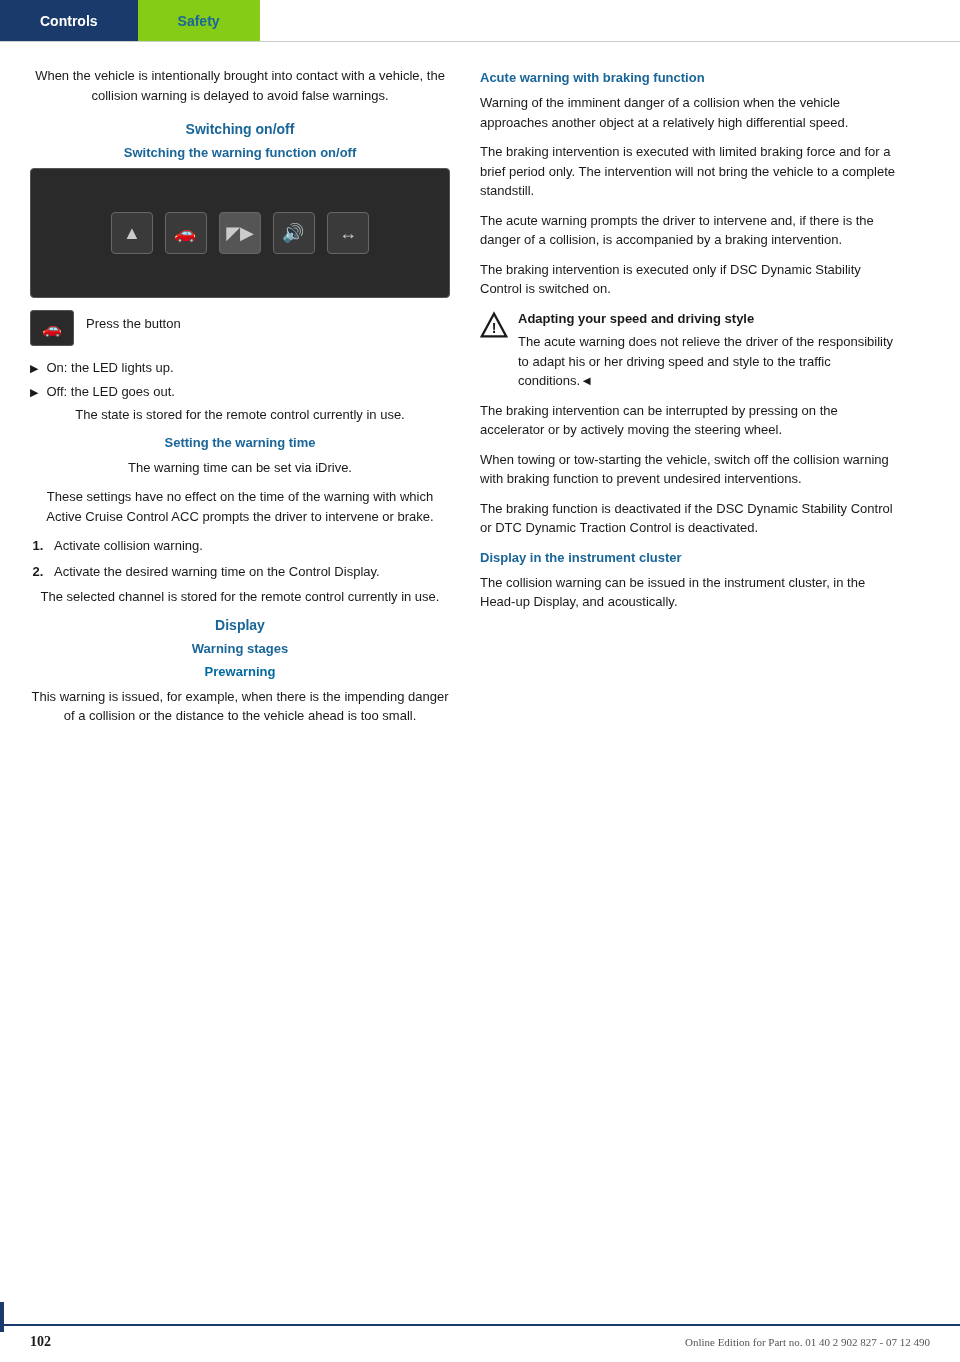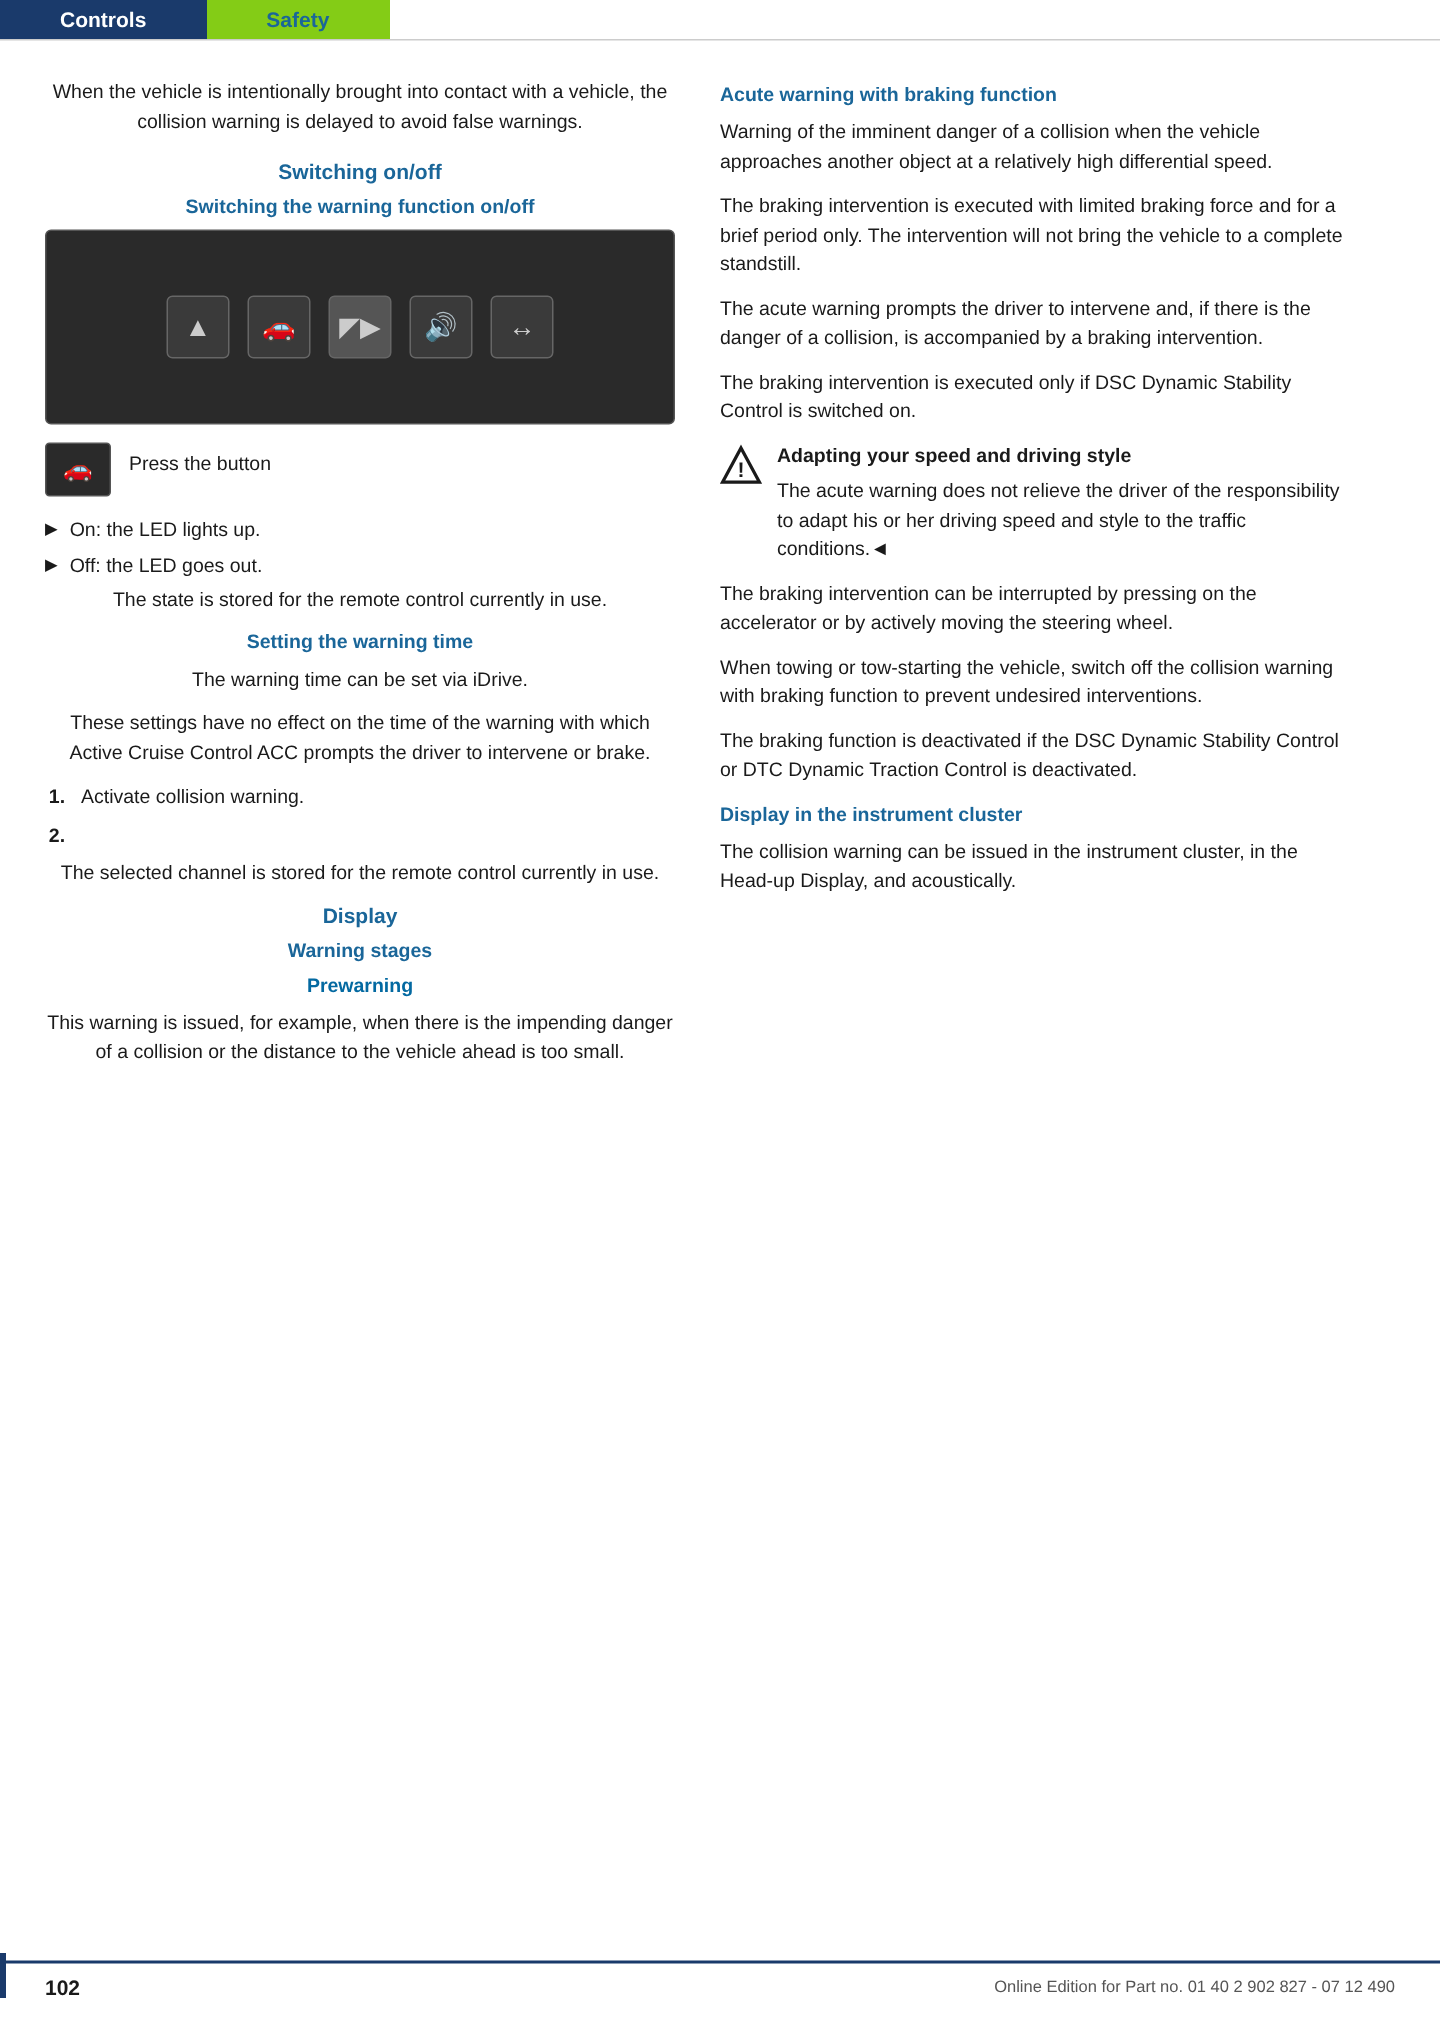--- a/index.html
+++ b/index.html
@@ -10,21 +10,21 @@
       background: #fff;
       color: #1a1a1a;
       width: 960px;
       min-height: 1362px;
       position: relative;
     }
 
     
     .header {
       display: flex;
-      height: 27px;
+      height: 42px;
       border-bottom: 1px solid #ccc;
     }
     .header-tab {
       display: flex;
       align-items: center;
       justify-content: center;
       padding: 0 40px;
       font-size: 14px;
       font-weight: bold;
     }
@@ -213,29 +213,30 @@
 
     .warning-title {
       font-weight: bold;
       display: block;
       margin-bottom: 4px;
     }
 
     
     .footer {
       position: absolute;
-      bottom: 29px;
+      bottom: 12px;
       left: 0;
       right: 0;
       display: flex;
       justify-content: space-between;
       align-items: center;
       padding: 0 30px;
       border-top: 2px solid #1a3a6b;
       padding-top: 8px;
+      font-family: Liberation Serif, serif;
     }
 
     .footer-page {
       font-size: 14px;
       font-weight: bold;
       color: #1a1a1a;
     }
 
     .footer-info {
       font-size: 11px;
@@ -304,20 +305,21 @@
 
     <p class="body-text">The warning time can be set via iDrive.</p>
     <p class="body-text">These settings have no effect on the time of the warning with which Active Cruise Control ACC prompts the driver to intervene or brake.</p>
 
     <div class="numbered-item">
       <span class="num-label">1.</span>
       <span>Activate collision warning.</span>
     </div>
     <div class="numbered-item">
       <span class="num-label">2.</span>
+      <span>Activate the desired warning time on the Control Display.</span>
     </div>
 
     <p class="body-text">The selected channel is stored for the remote control currently in use.</p>
 
     <div class="section-heading">Display</div>
 
     <div class="subsection-heading">Warning stages</div>
 
     <div class="subsection-heading" style="color:#0369a1;">Prewarning</div>
 

